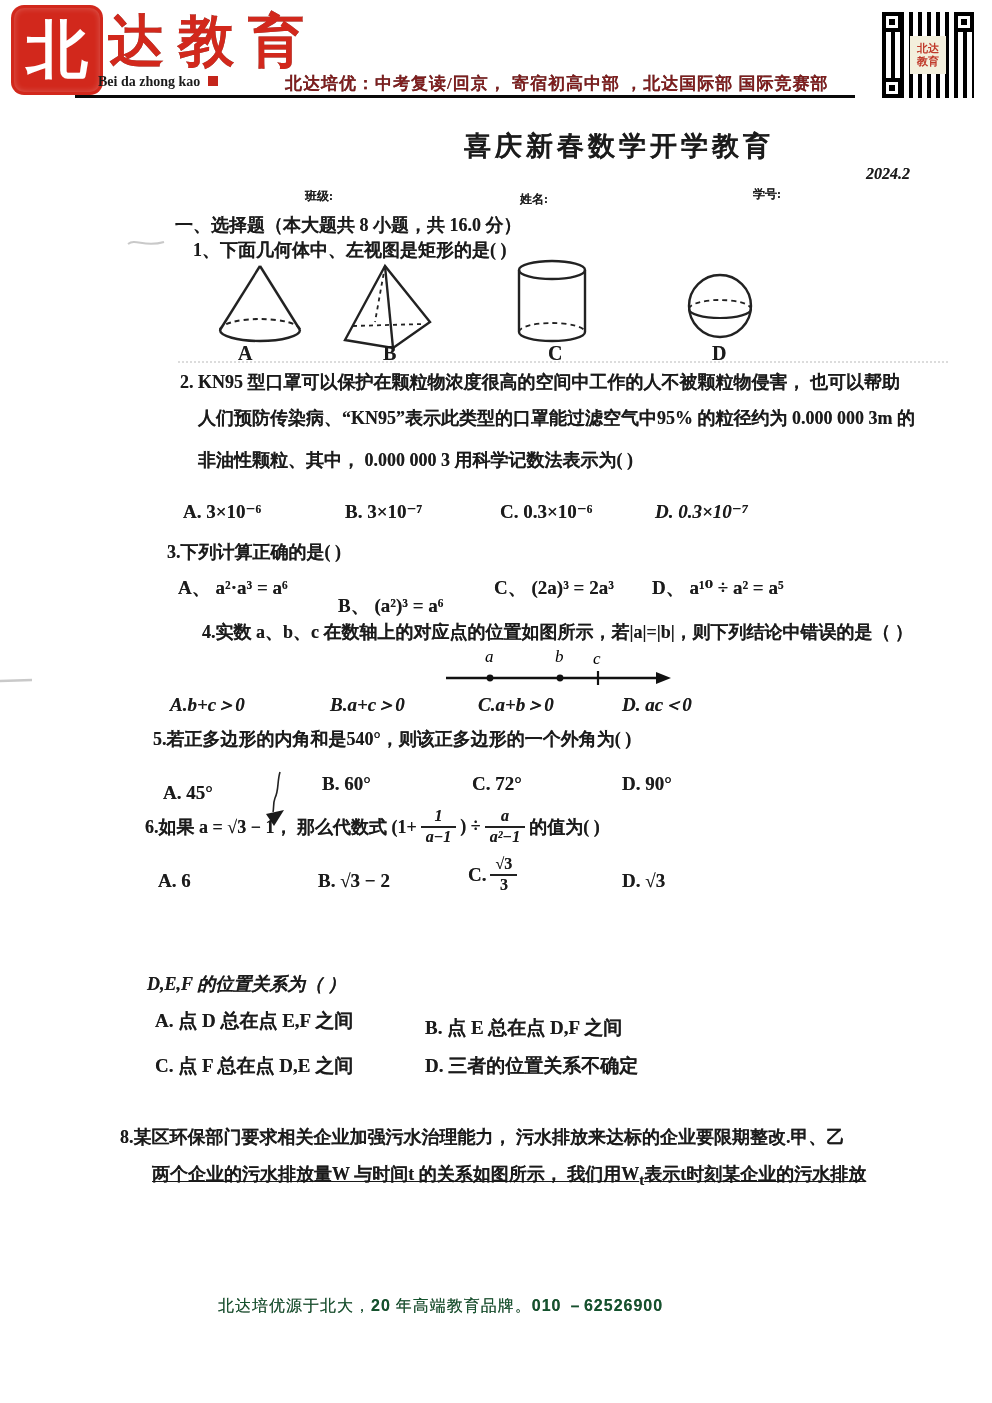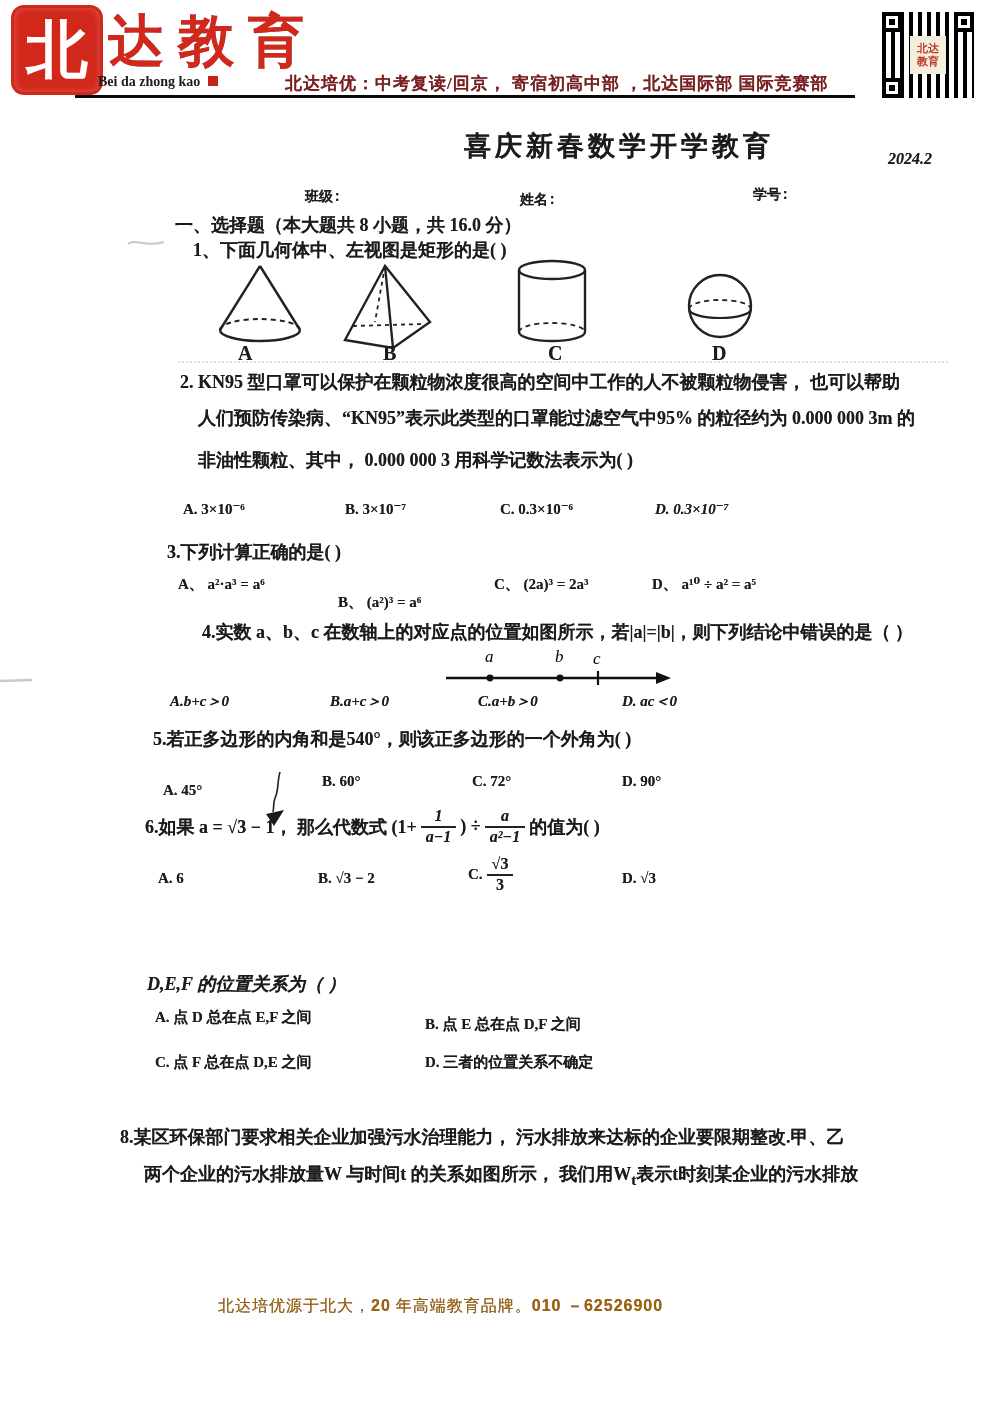--- a/index.html
+++ b/index.html
@@ -43,32 +43,32 @@
   .qr-finder{position:absolute;width:20px;height:20px;border:4px solid #000;background:#fff;box-sizing:border-box;}
   .qr-finder::after{content:"";position:absolute;left:3px;top:3px;width:6px;height:6px;background:#000;}
   .qr-center{
     position:absolute;left:32px;top:28px;width:36px;height:38px;background:#f3efdc;
     display:flex;flex-direction:column;align-items:center;justify-content:center;z-index:2;
   }
   .qr-center div{color:#c03a2b;font-size:11px;font-weight:700;line-height:1.2;}
   
   .title{font-size:27px;font-weight:800;letter-spacing:4px;}
   .date{font-size:16px;font-weight:700;font-style:italic;}
-  .field{font-size:14px;font-weight:700;font-family:Liberation Mono, monospace;}
+  .field{font-size:12px;font-weight:700;}
   .sect{font-size:18px;font-weight:800;}
   .stem{font-size:18px;font-weight:700;}
-  .opt{font-size:15px;font-weight:600;text-align:center;}
+  .opt{font-size:19px;font-weight:600;text-align:center;}
   .mathi{font-style:italic;}
   .shape-label{font-size:20px;font-weight:700;font-family:"Liberation Serif",serif;}
   svg{display:block;}
   .frac{display:inline-block;vertical-align:middle;text-align:center;line-height:1.05;font-size:16px;font-weight:700;}
   .frac .num{display:block;border-bottom:2px solid #222;padding:0 5px 1px;}
   .frac .den{display:block;padding:1px 5px 0;}
   .q6row{display:flex;align-items:center;gap:4px;}
-  .footer{color:#a16207;font-size:16px;letter-spacing:1px;}
+  .footer{color:#14532d;font-size:16px;letter-spacing:1px;}
   .footer b{font-family:"Liberation Sans",sans-serif;font-weight:700;}
   .artifact{position:absolute;}
   .noise-line{position:absolute;left:178px;top:361px;width:770px;border-top:2px dotted #dcdcdc;}
 </style>
 </head>
 <body>
 
 <div id="page">
 
   <div class="seal">
@@ -86,21 +86,21 @@
     <div class="qr-finder" style="left:4px;top:4px;"></div>
     <div class="qr-finder" style="right:4px;top:4px;"></div>
     <div class="qr-finder" style="left:4px;bottom:4px;"></div>
     <div class="qr-center">
       <div>北达</div>
       <div>教育</div>
     </div>
   </div>
 
   <div class="abs title scan" style="left:416px;top:128px;margin-left:48px;">喜庆新春数学开学教育</div>
-  <div class="abs date scan" style="left:866px;top:150px;margin-left:22px;">2024.2</div>
+  <div class="abs date scan" style="left:866px;top:165px;">2024.2</div>
 
   <div class="abs field scan" style="left:305px;top:188px;">班级:</div>
   <div class="abs field scan" style="left:520px;top:191px;">姓名:</div>
   <div class="abs field scan" style="left:753px;top:186px;">学号:</div>
 
   <div class="abs sect scan" style="left:175px;top:213px;">一、选择题（本大题共 8 小题，共 16.0 分）</div>
 
   <div class="abs stem scan" style="left:193px;top:238px;">1、下面几何体中、左视图是矩形的是(      )</div>
 
   <div class="abs" style="left:203px;top:262px;">
@@ -210,21 +210,21 @@
   </div>
   <div class="abs opt scan" style="left:622px;top:870px;">D.  √3</div>
 
   <div class="abs stem scan mathi" style="left:147px;top:972px;">D,E,F 的位置关系为（      ）</div>
   <div class="abs opt scan" style="left:155px;top:1008px;">A.  点 D 总在点 E,F 之间</div>
   <div class="abs opt scan" style="left:425px;top:1015px;">B.  点 E 总在点 D,F 之间</div>
   <div class="abs opt scan" style="left:155px;top:1053px;">C.  点 F 总在点 D,E 之间</div>
   <div class="abs opt scan" style="left:425px;top:1053px;">D.  三者的位置关系不确定</div>
 
   <div class="abs stem scan" style="left:120px;top:1125px;">8.某区环保部门要求相关企业加强污水治理能力， 污水排放来达标的企业要限期整改.甲、乙</div>
-  <div class="abs stem scan" style="left:144px;top:1162px;">
+  <div class="abs stem scan" style="left:152px;top:1162px;text-decoration:underline;">
     <span>两个企业的污水排放量W 与时间t 的关系如图所示， 我们用W</span><sub>t</sub><span>表示t时刻某企业的污水排放</span>
   </div>
 
   <div class="artifact" style="left:126px;top:236px;">
     <svg width="40" height="14" viewBox="0 0 40 14">
         <path d="M2 8 C10 2 18 12 38 6" stroke="#c9c9c9" stroke-width="2" fill="none"></path>
       </svg>
   </div>
   <div class="artifact" style="left:0px;top:676px;">
     <svg width="34" height="10" viewBox="0 0 34 10">

